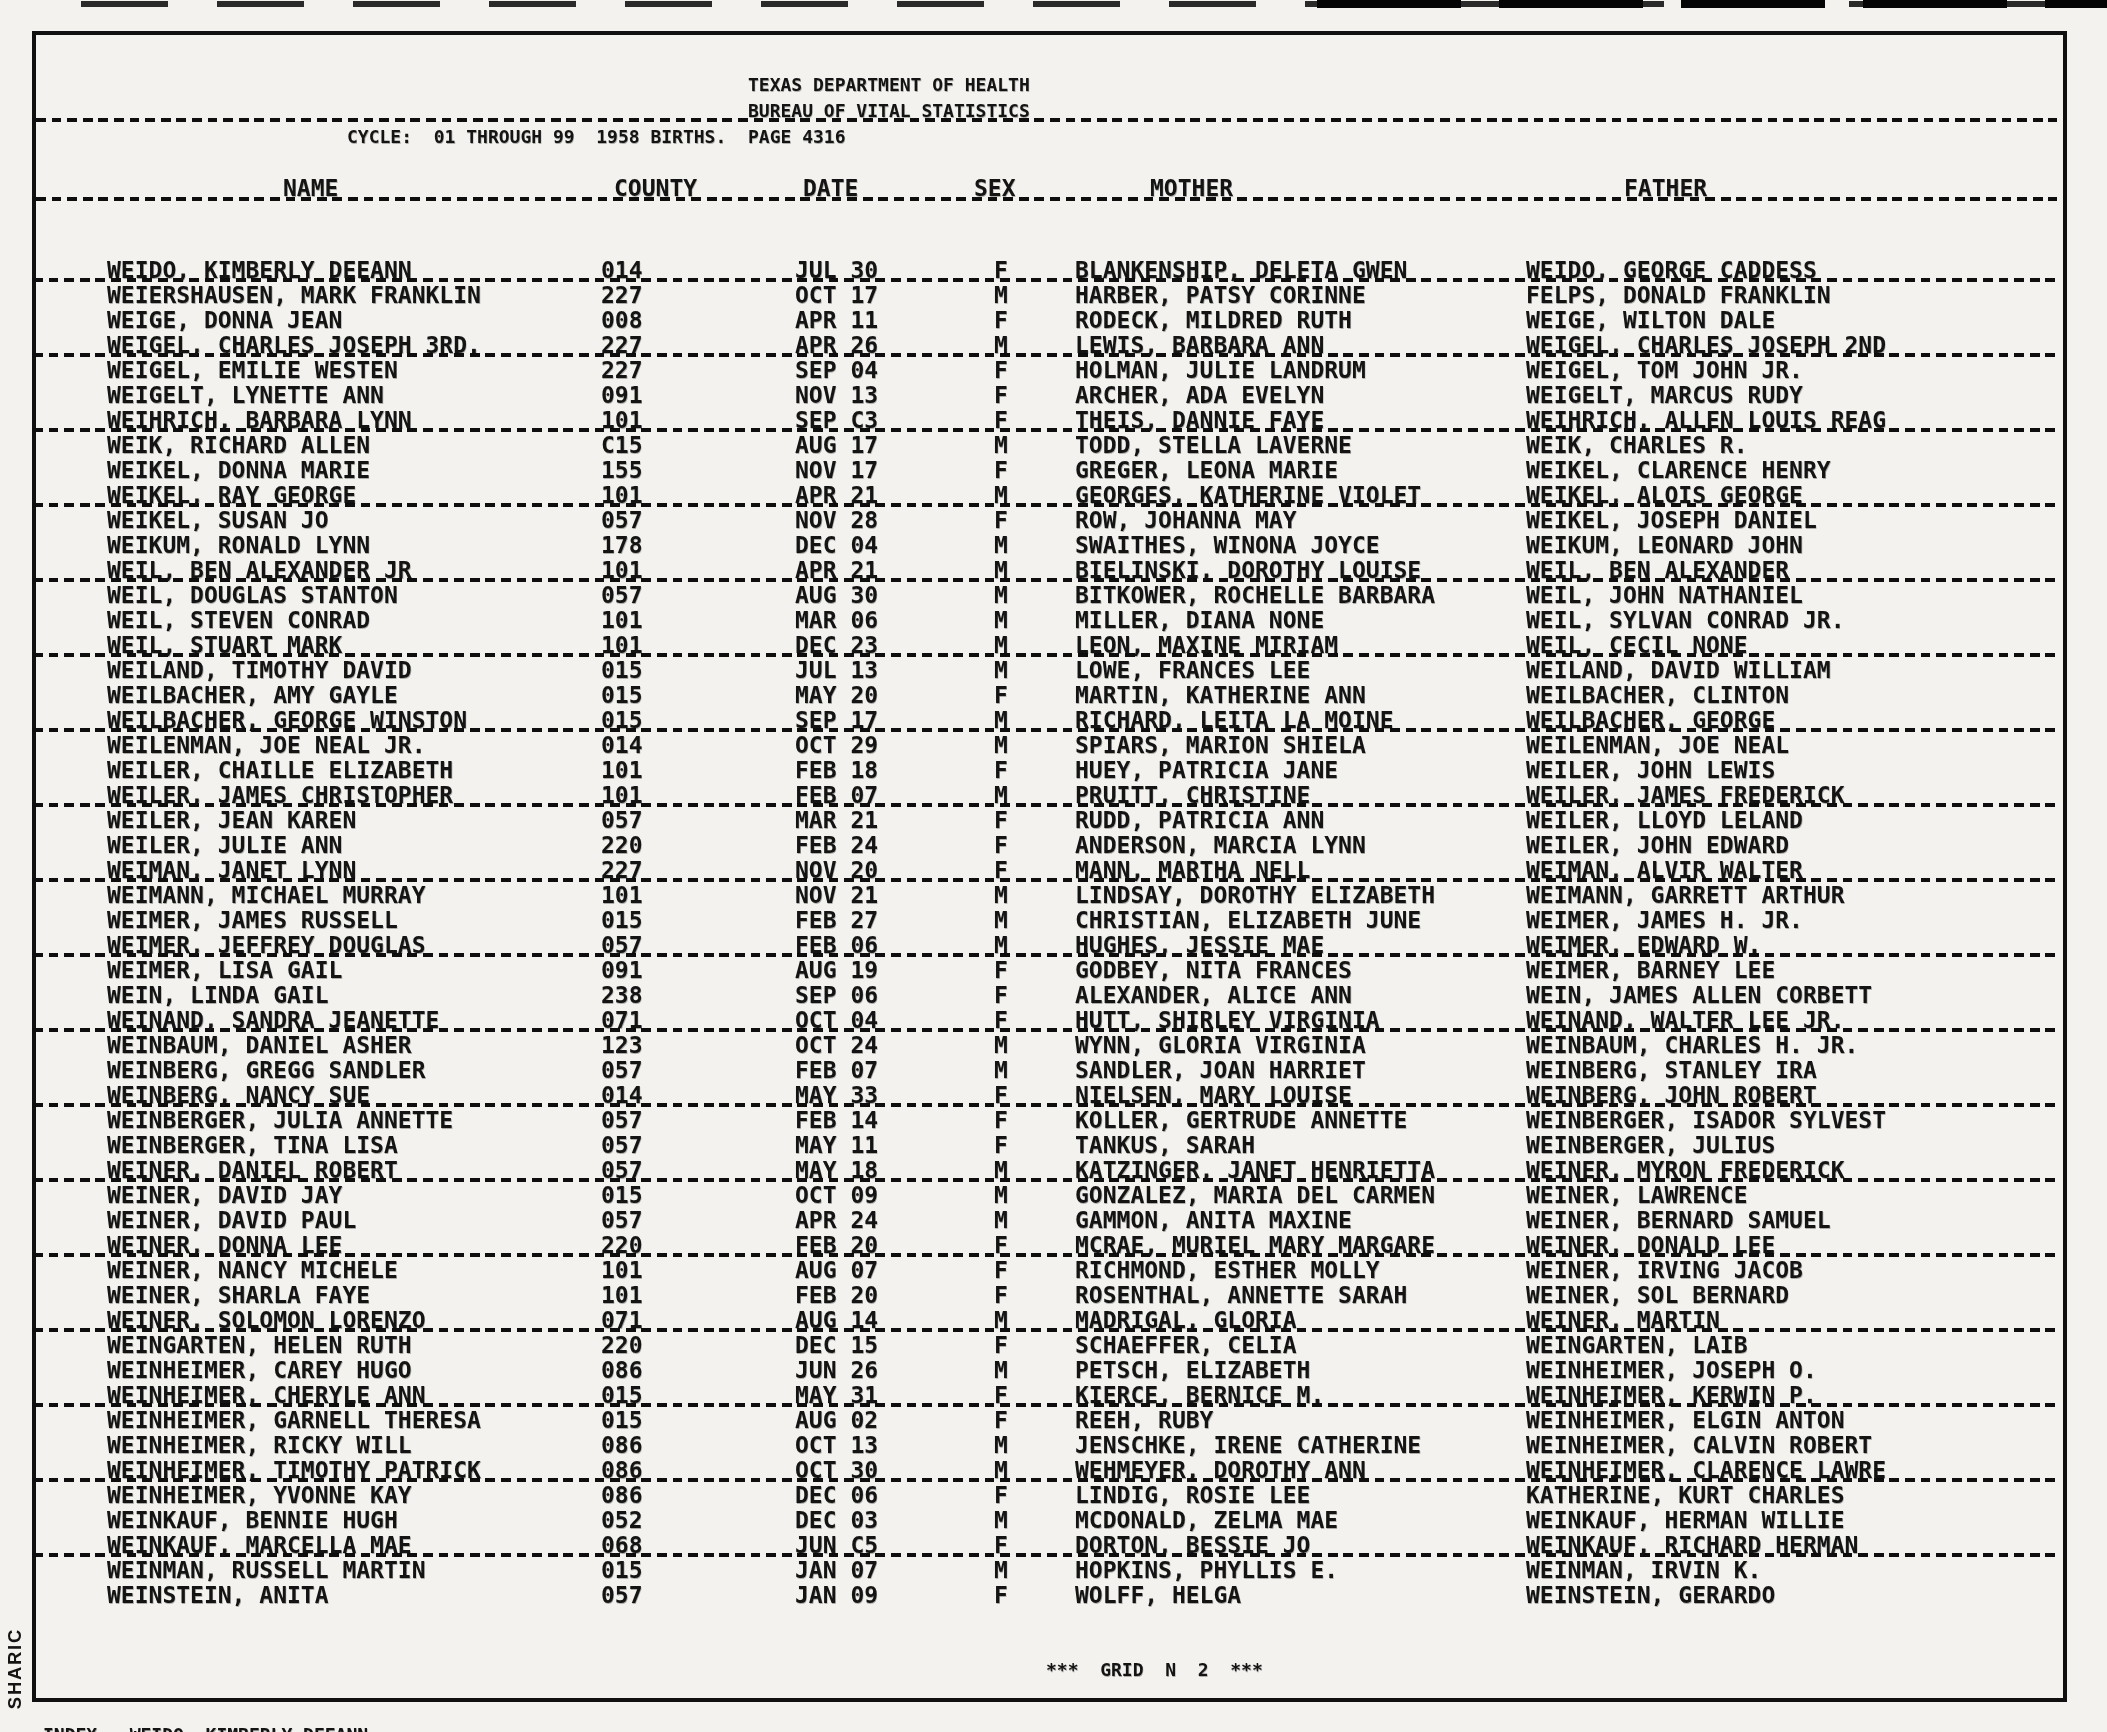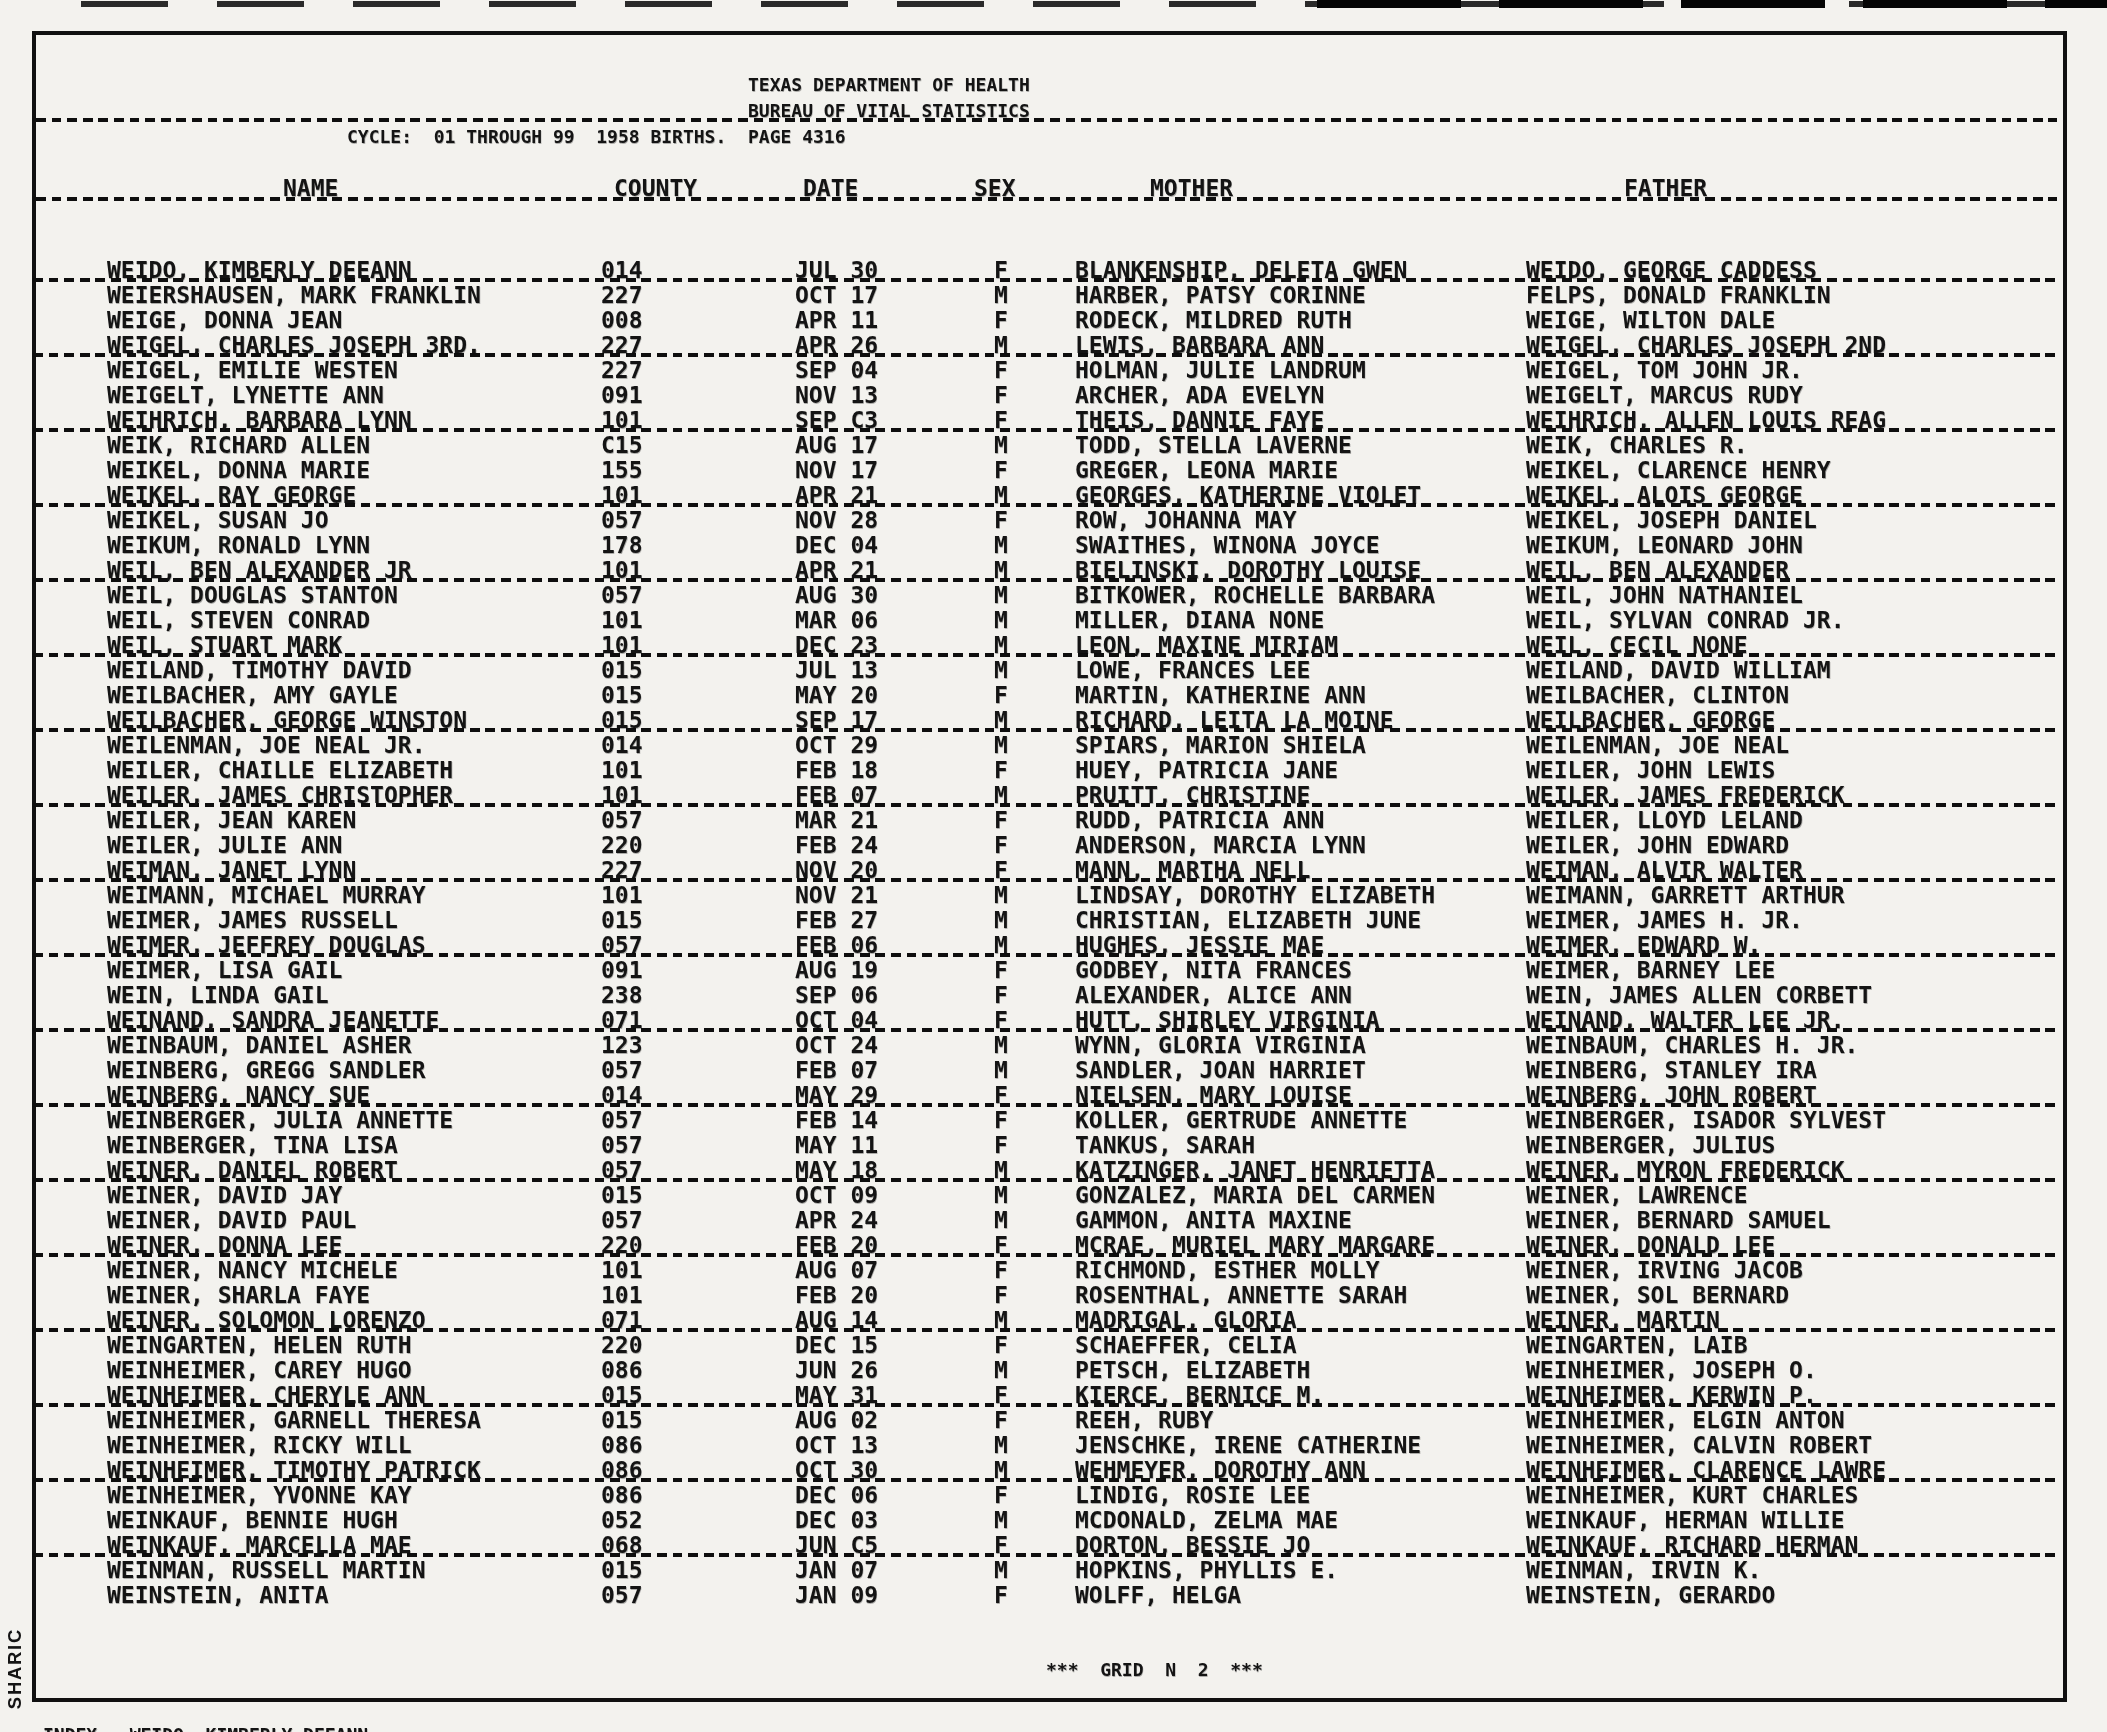--- a/index.html
+++ b/index.html
@@ -348,21 +348,21 @@
       <span class="cell c-name">WEINBERG, GREGG SANDLER</span>
       <span class="cell c-county">057</span>
       <span class="cell c-date">FEB 07</span>
       <span class="cell c-sex">M</span>
       <span class="cell c-mother">SANDLER, JOAN HARRIET</span>
       <span class="cell c-father">WEINBERG, STANLEY IRA</span>
     </div>
     <div class="row dashed">
       <span class="cell c-name">WEINBERG, NANCY SUE</span>
       <span class="cell c-county">014</span>
-      <span class="cell c-date">MAY 29</span>
+      <span class="cell c-date">MAY 33</span>
       <span class="cell c-sex">F</span>
       <span class="cell c-mother">NIELSEN, MARY LOUISE</span>
       <span class="cell c-father">WEINBERG, JOHN ROBERT</span>
     </div>
     <div class="row">
       <span class="cell c-name">WEINBERGER, JULIA ANNETTE</span>
       <span class="cell c-county">057</span>
       <span class="cell c-date">FEB 14</span>
       <span class="cell c-sex">F</span>
       <span class="cell c-mother">KOLLER, GERTRUDE ANNETTE</span>
@@ -479,21 +479,21 @@
       <span class="cell c-sex">M</span>
       <span class="cell c-mother">WEHMEYER, DOROTHY ANN</span>
       <span class="cell c-father">WEINHEIMER, CLARENCE LAWRE</span>
     </div>
     <div class="row">
       <span class="cell c-name">WEINHEIMER, YVONNE KAY</span>
       <span class="cell c-county">086</span>
       <span class="cell c-date">DEC 06</span>
       <span class="cell c-sex">F</span>
       <span class="cell c-mother">LINDIG, ROSIE LEE</span>
-      <span class="cell c-father">WEINHEIMER, KURT CHARLES</span>
+      <span class="cell c-father">KATHERINE, KURT CHARLES</span>
     </div>
     <div class="row">
       <span class="cell c-name">WEINKAUF, BENNIE HUGH</span>
       <span class="cell c-county">052</span>
       <span class="cell c-date">DEC 03</span>
       <span class="cell c-sex">M</span>
       <span class="cell c-mother">MCDONALD, ZELMA MAE</span>
       <span class="cell c-father">WEINKAUF, HERMAN WILLIE</span>
     </div>
     <div class="row dashed">

